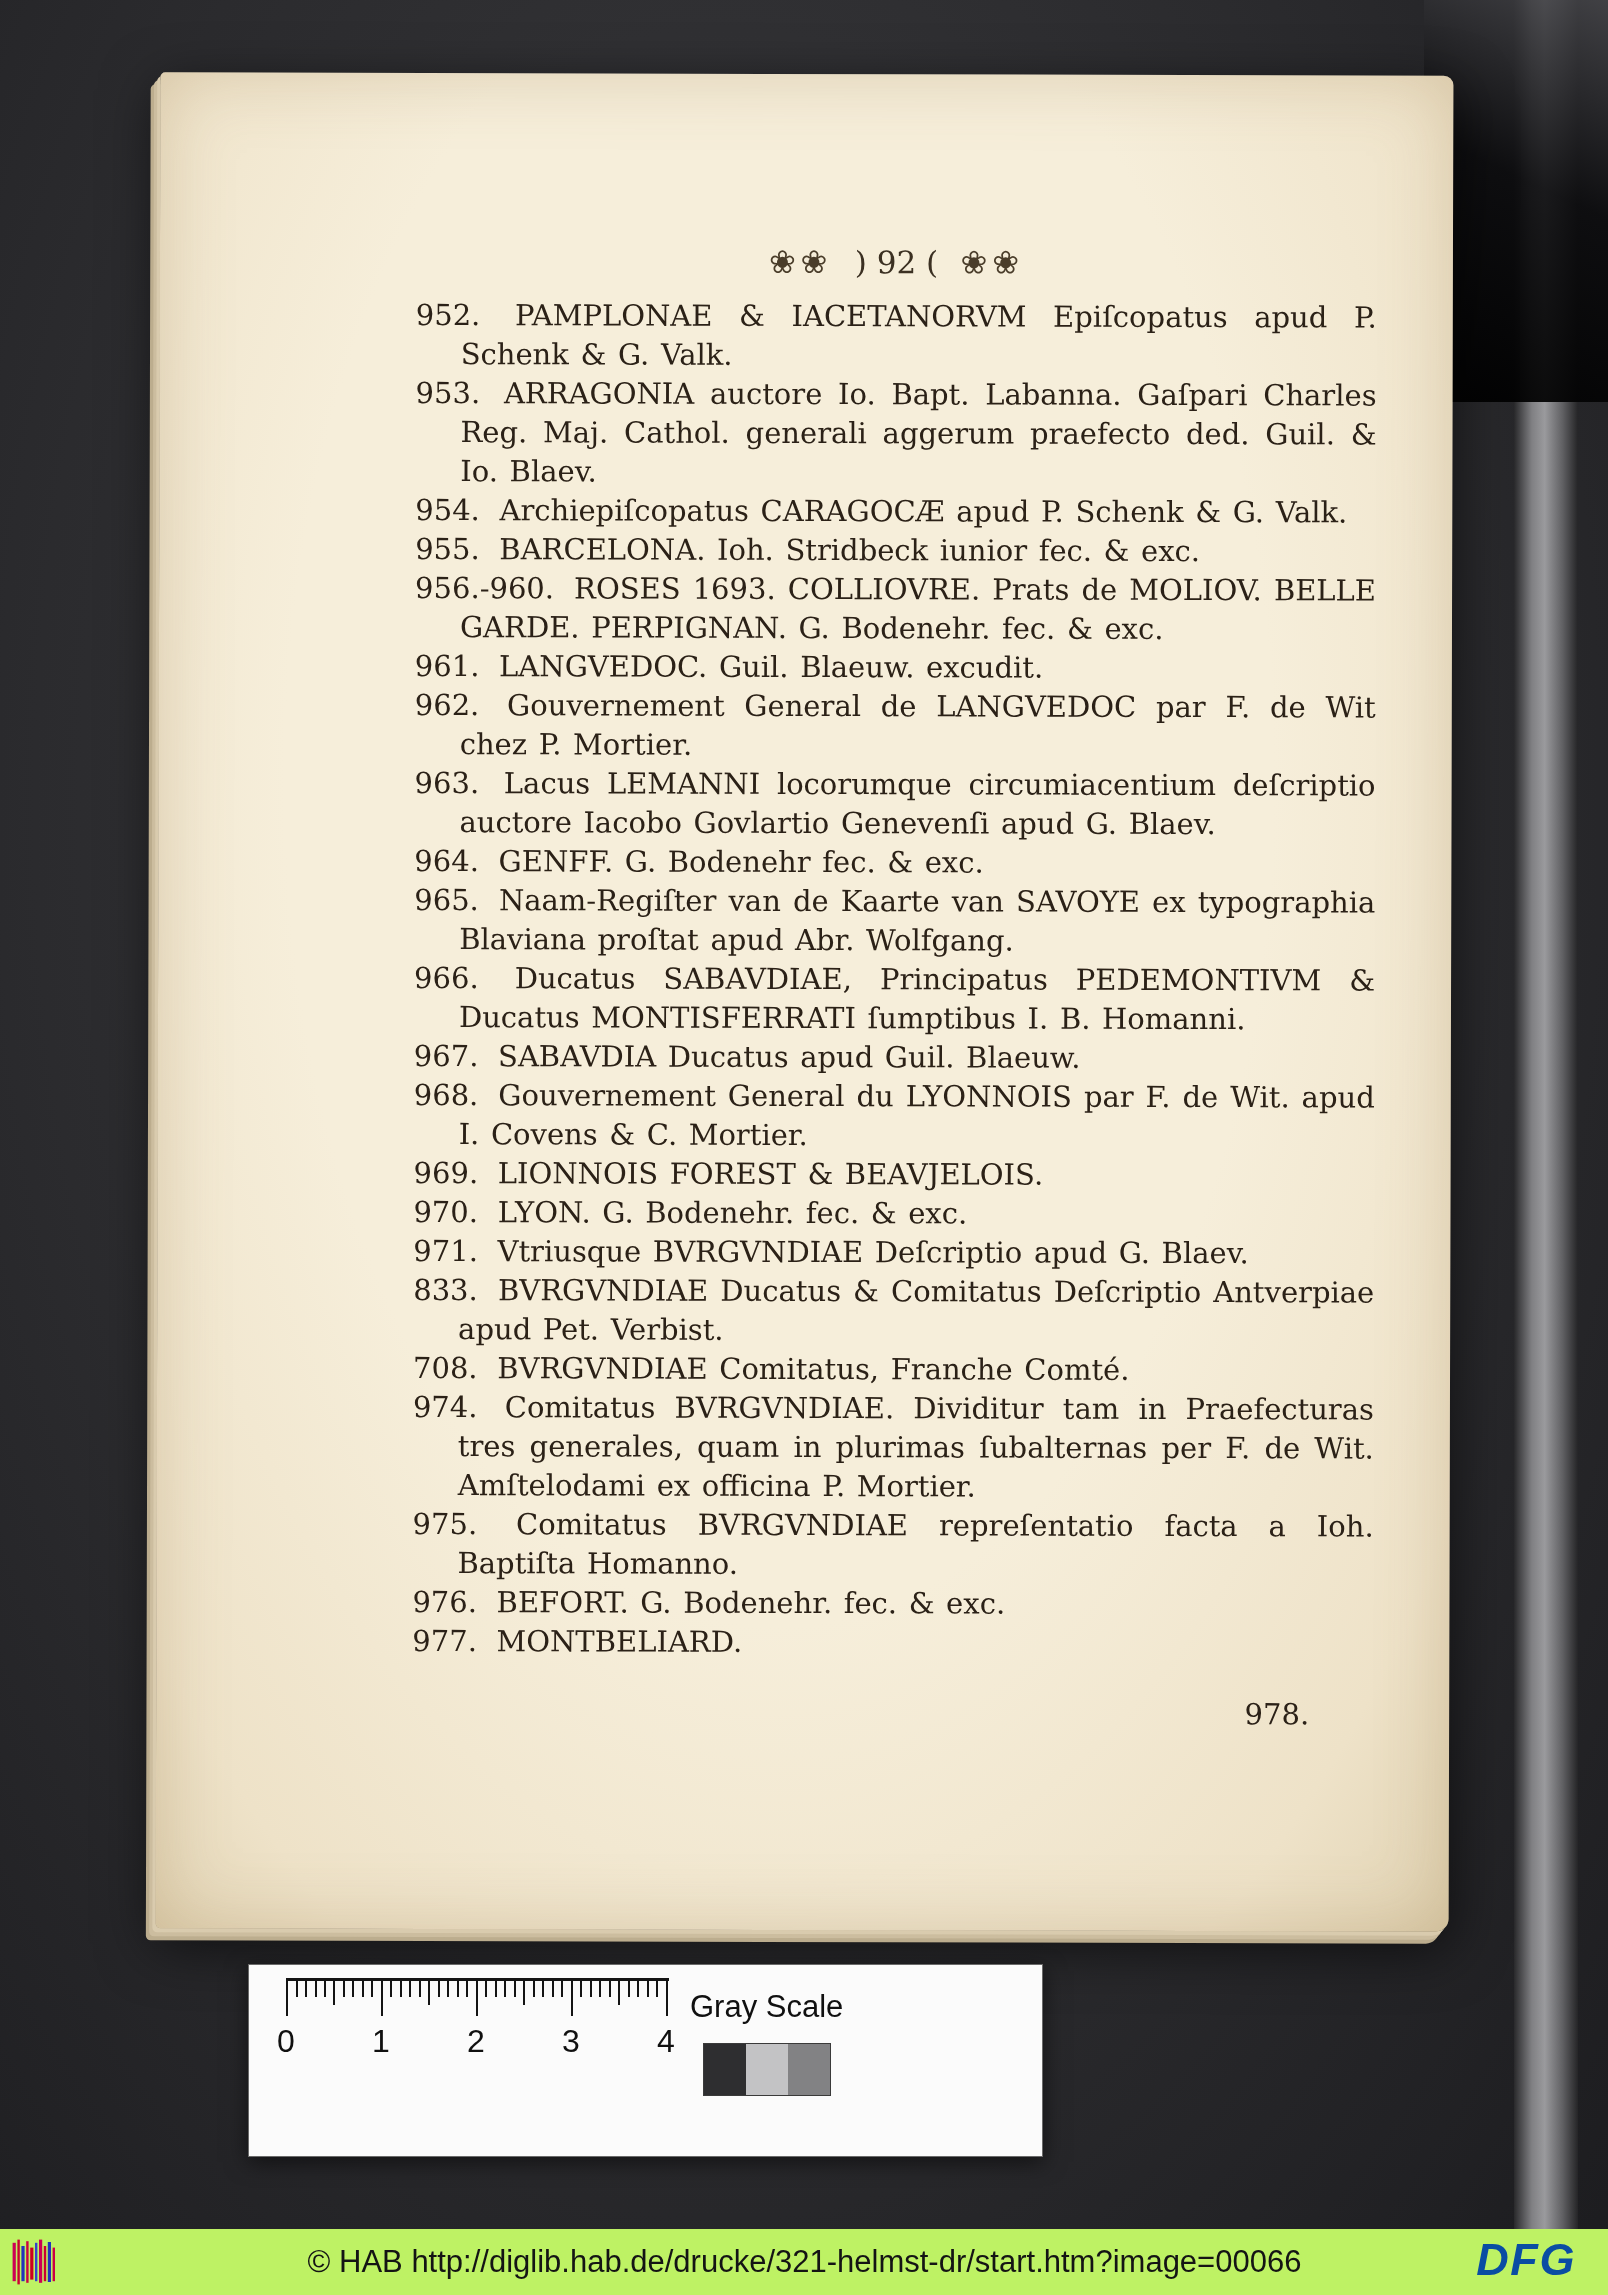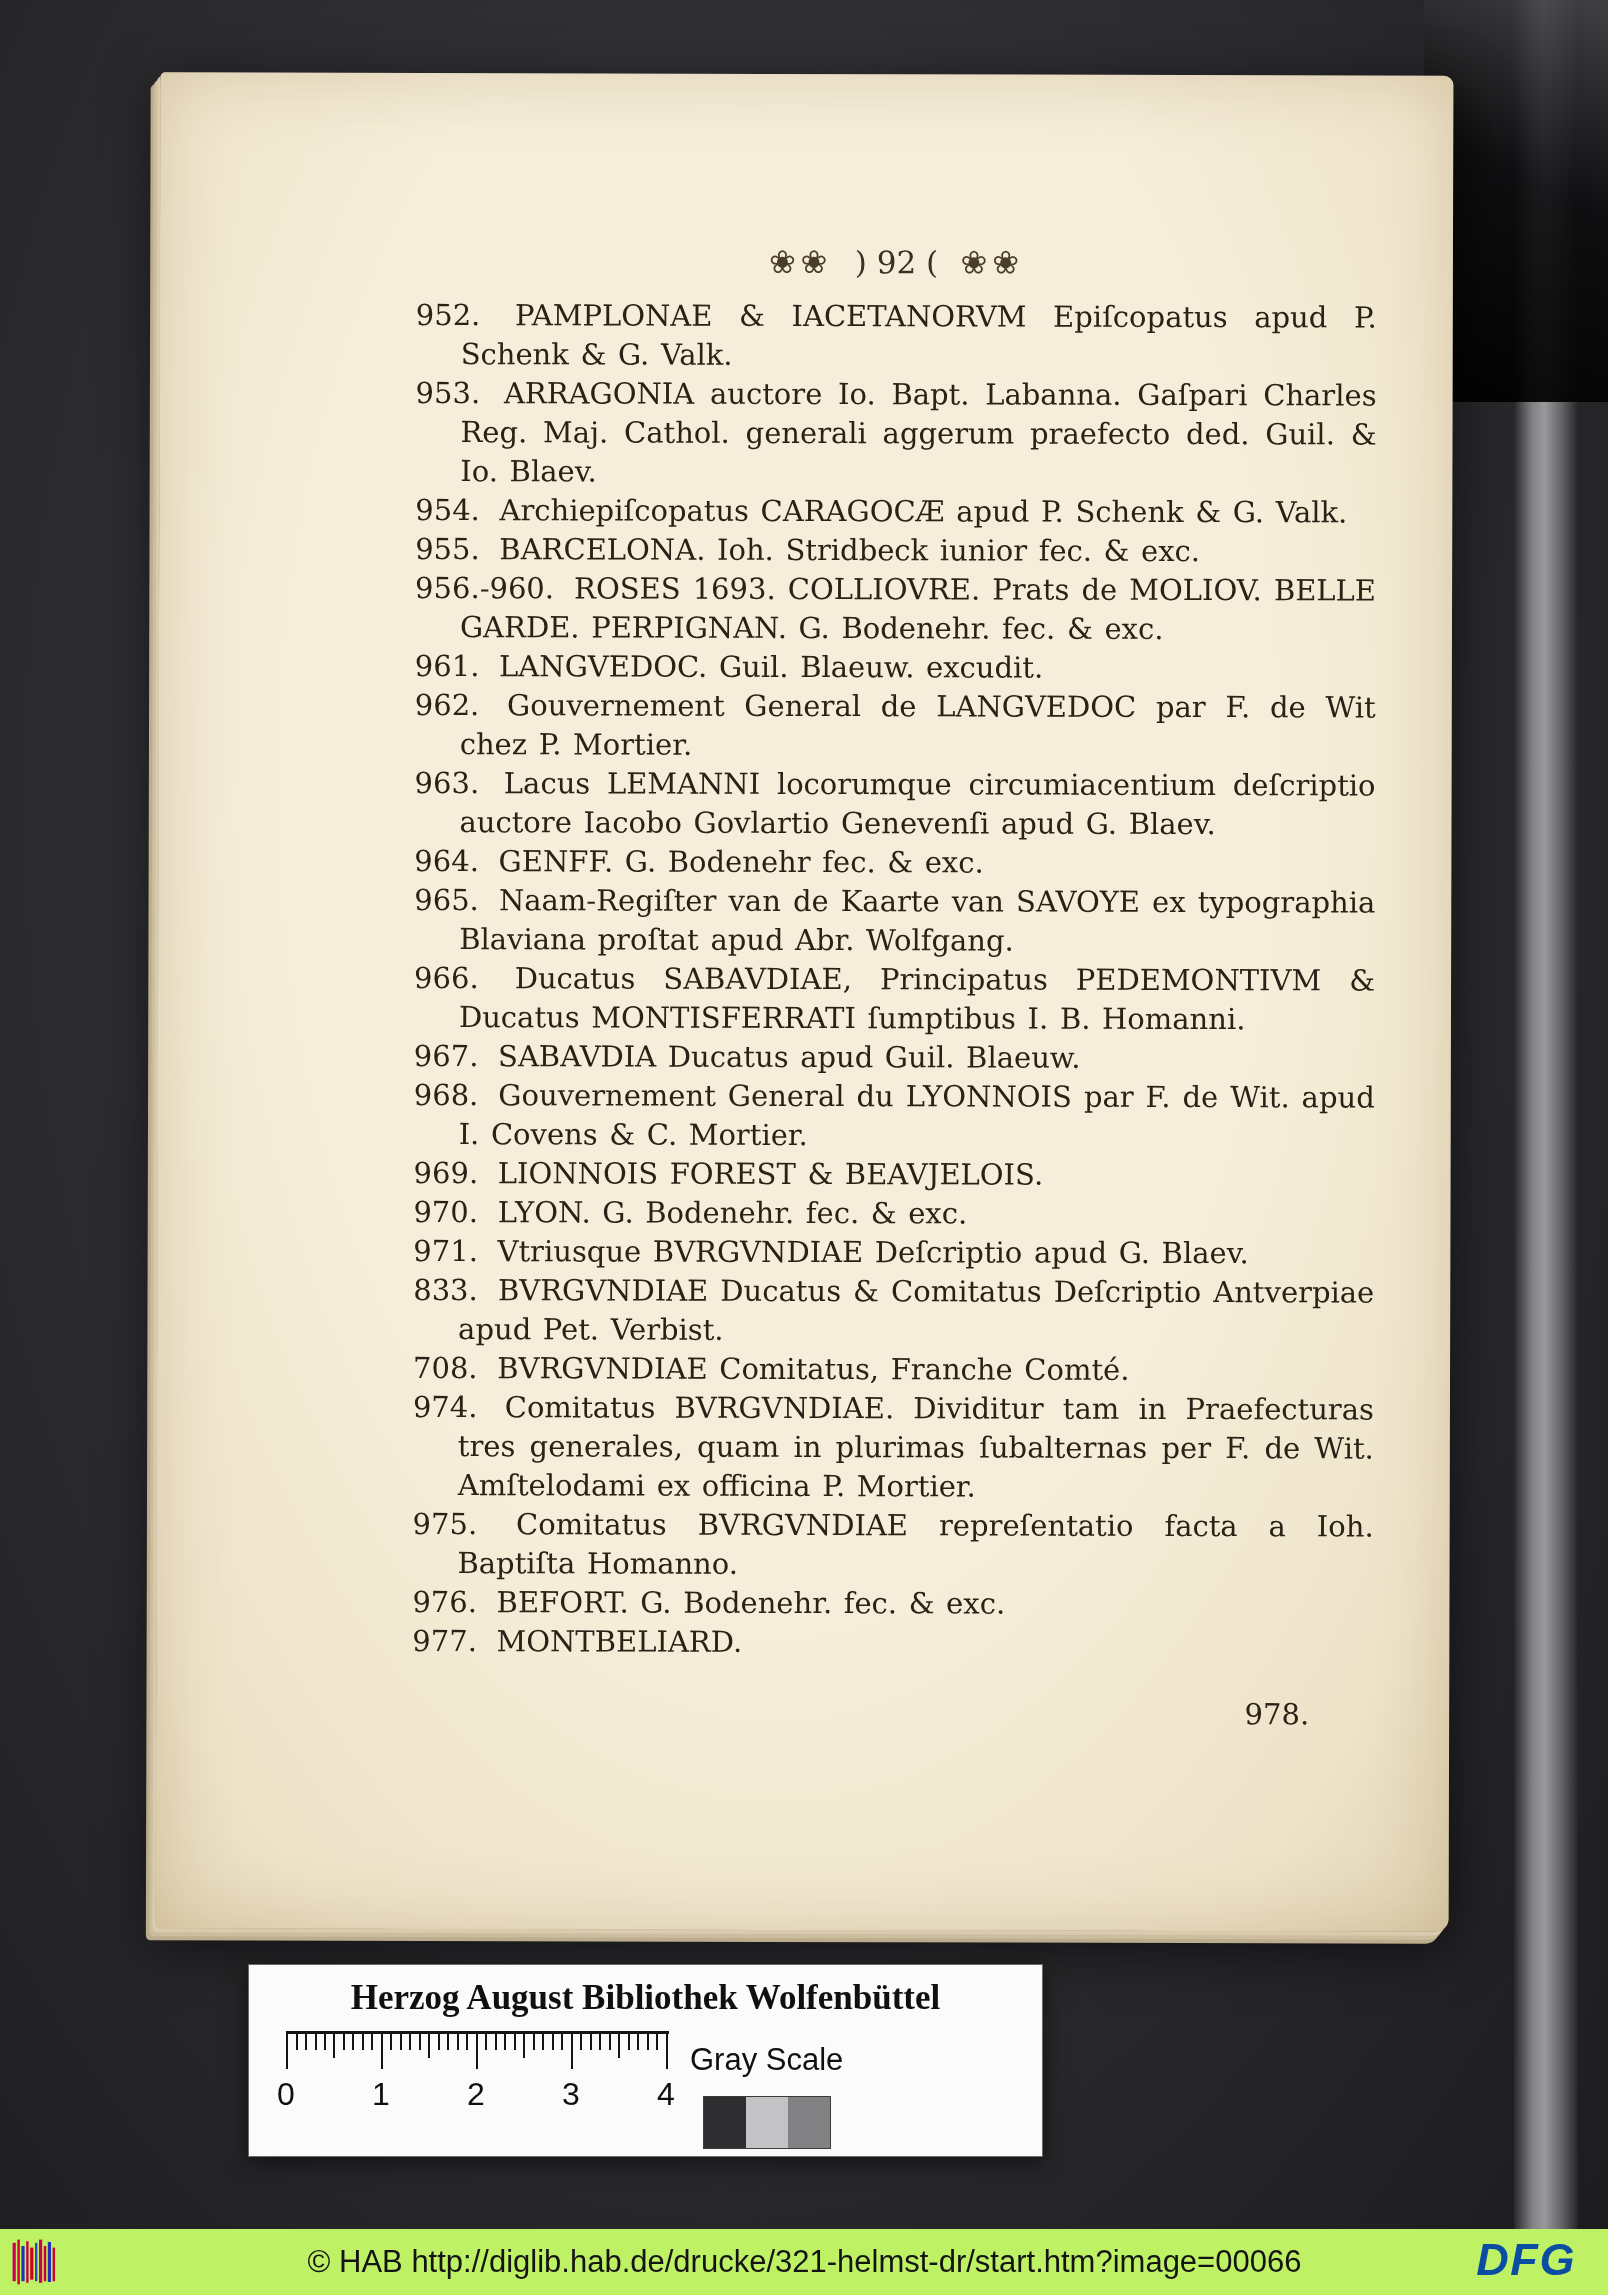--- a/index.html
+++ b/index.html
@@ -130,21 +130,20 @@
         <div class="entry"><span class="num">974.</span> <span class="txt">Comitatus BVRGVNDIAE. Dividitur tam in Praefecturas tres generales, quam in plurimas ſubalternas per F. de Wit. Amſtelodami ex officina P. Mortier.</span></div>
         <div class="entry"><span class="num">975.</span> <span class="txt">Comitatus BVRGVNDIAE repreſentatio facta a Ioh. Baptiſta Homanno.</span></div>
         <div class="entry"><span class="num">976.</span> <span class="txt">BEFORT. G. Bodenehr. fec. &amp; exc.</span></div>
         <div class="entry"><span class="num">977.</span> <span class="txt">MONTBELIARD.</span></div>
       </div>
     <div class="catchword">978.</div>
   </div>
 </div>
 
 <div class="label-strip">
-  <div class="label-title">Herzog August Bibliothek Wolfenbüttel</div>
   <div class="label-row">
     <div class="ruler">
       <div class="ticks" id="ruler-ticks">
           <div class="tick t10" style="left: 0px;"></div>
           <div class="tick t1" style="left: 9.5px;"></div>
           <div class="tick t1" style="left: 19px;"></div>
           <div class="tick t1" style="left: 28.5px;"></div>
           <div class="tick t1" style="left: 38px;"></div>
           <div class="tick t5" style="left: 47px;"></div>
           <div class="tick t1" style="left: 57px;"></div>

